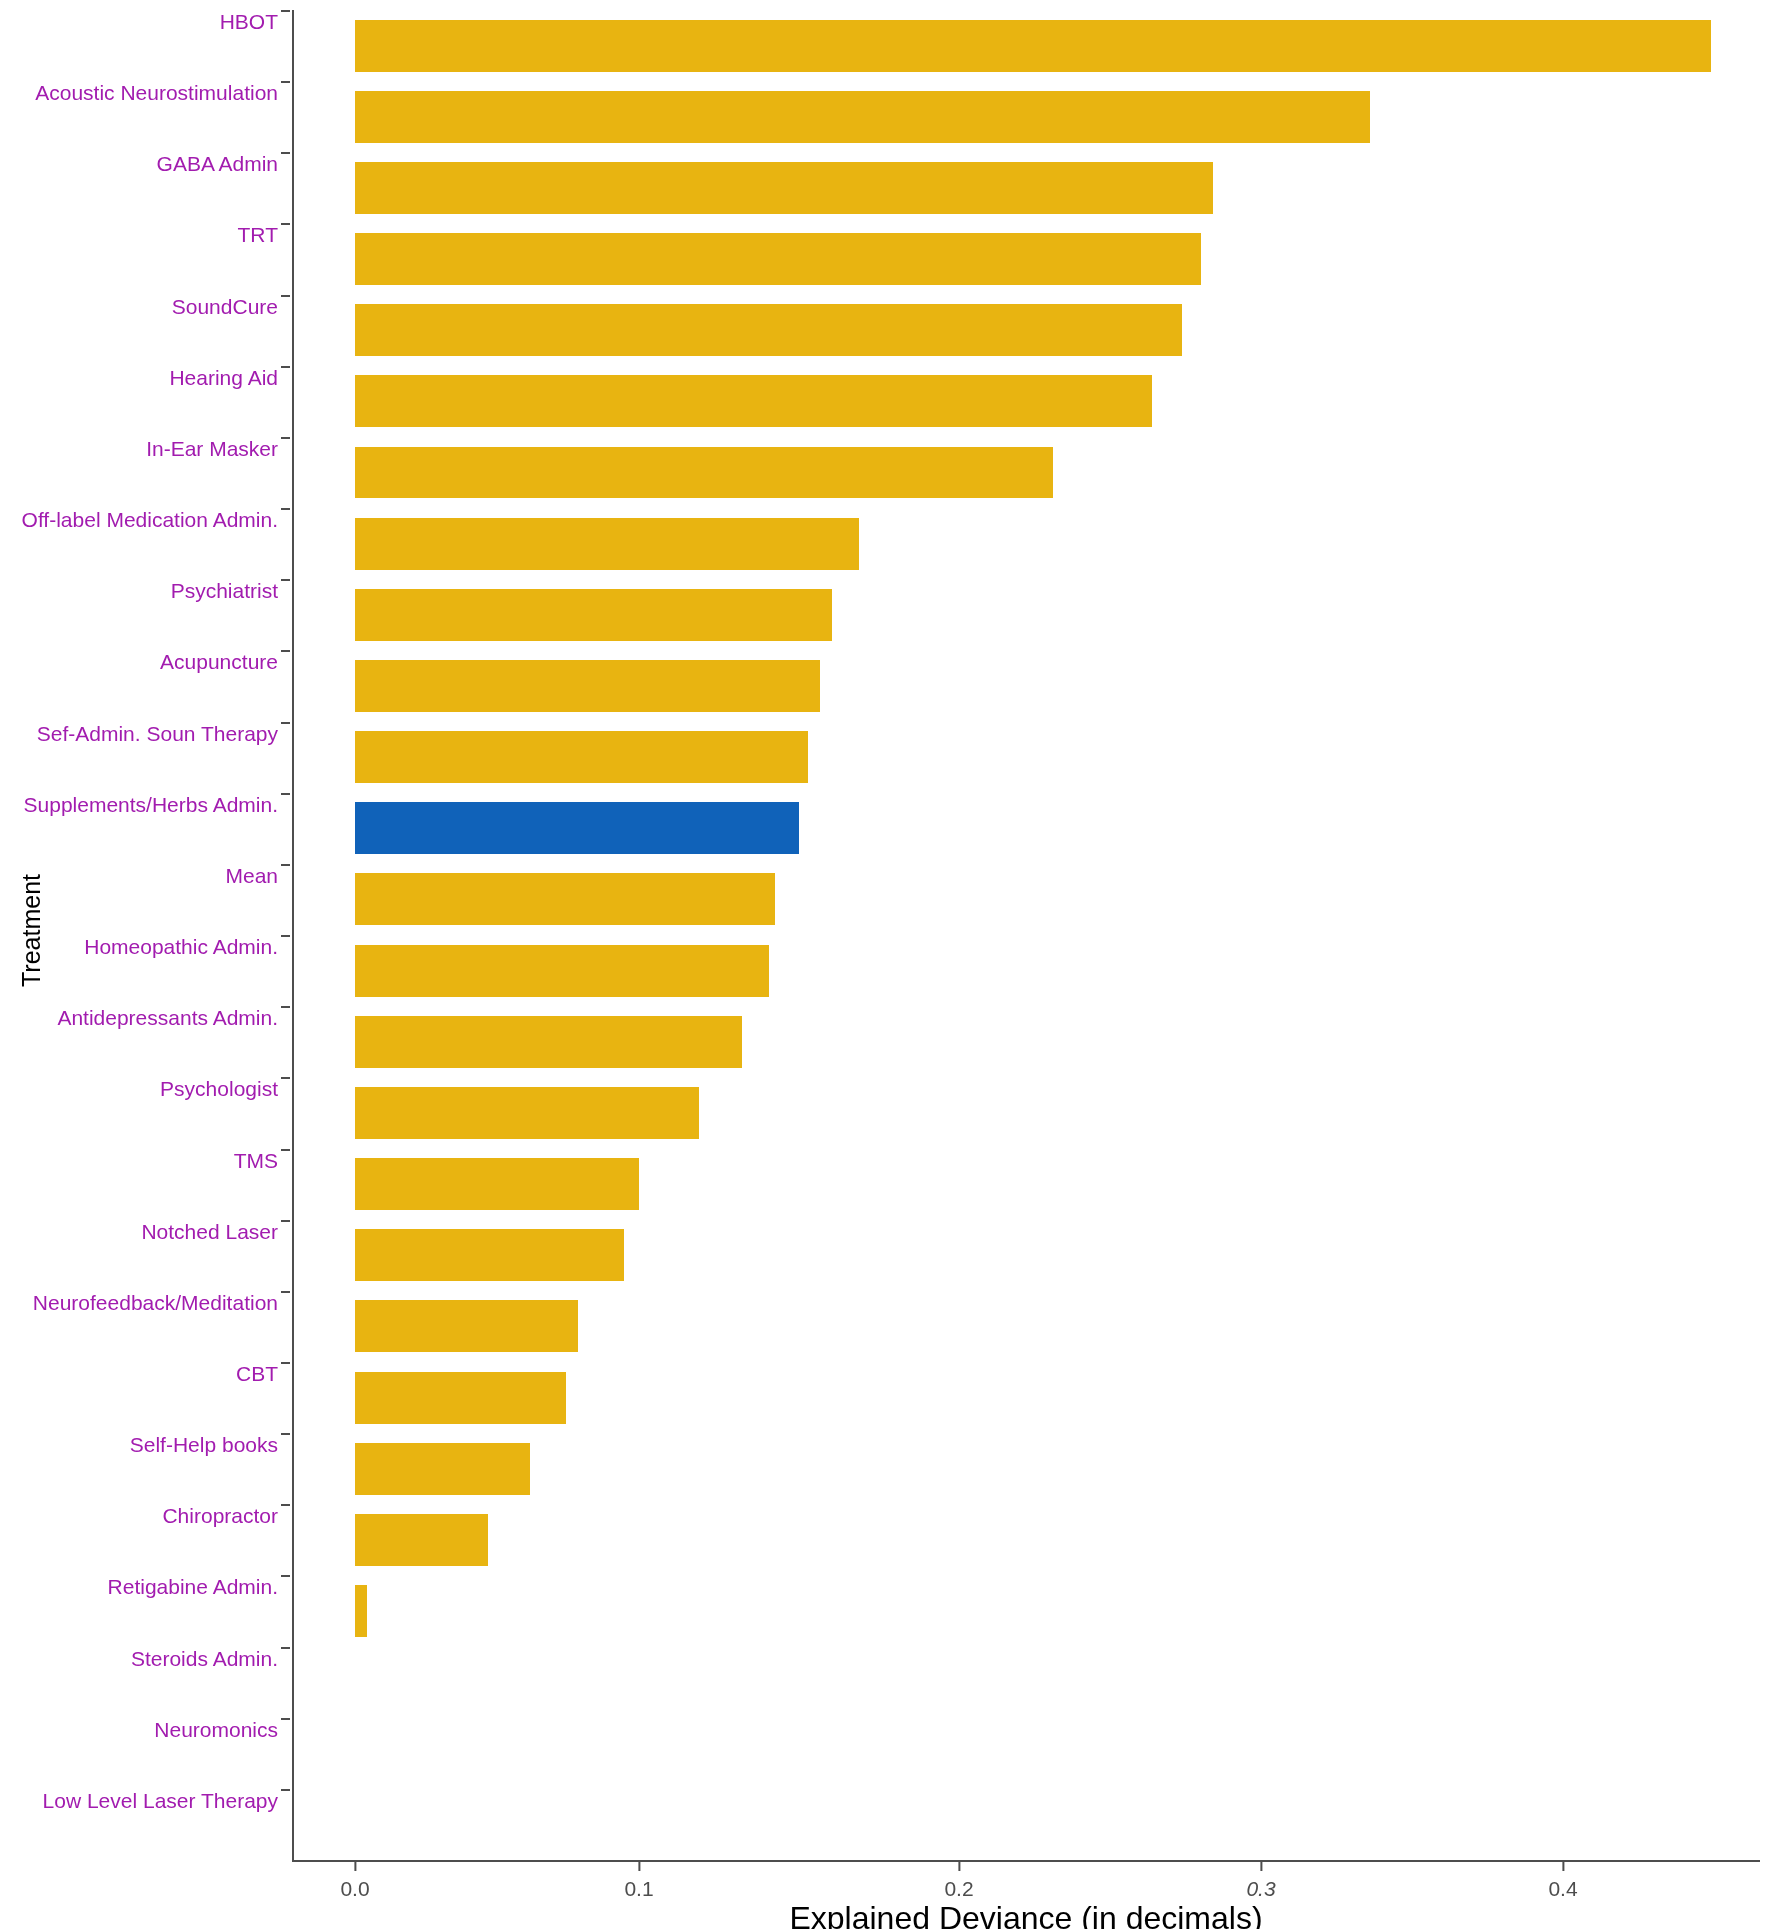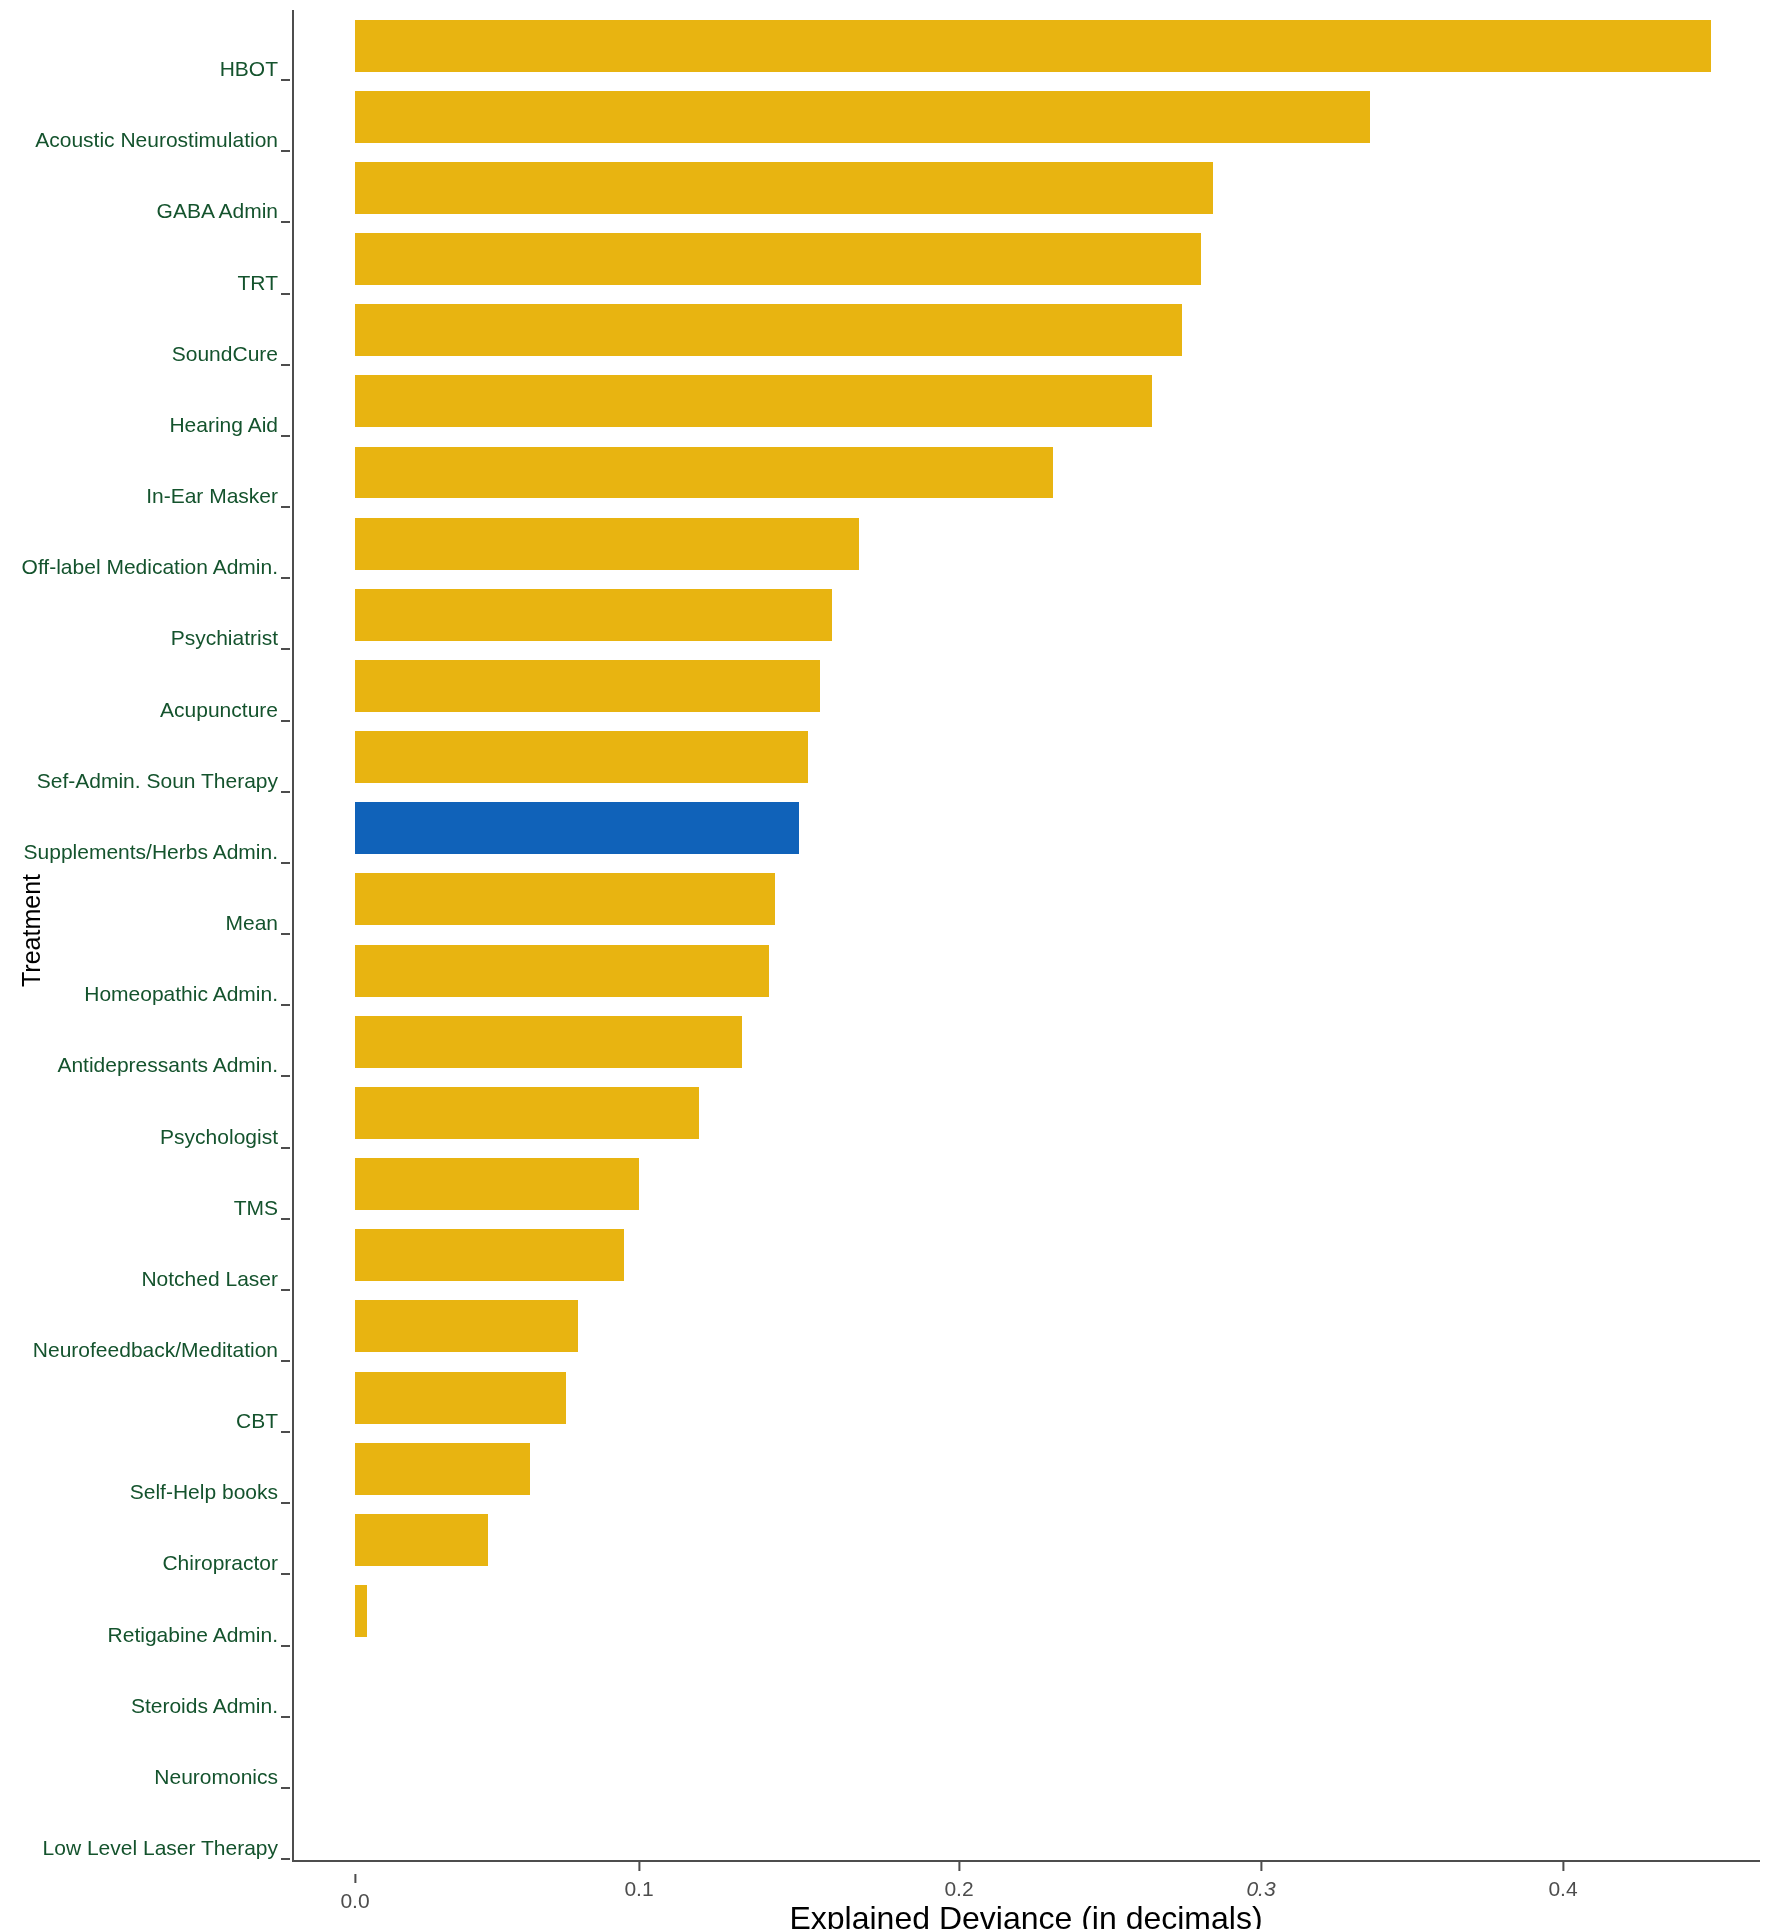--- a/index.html
+++ b/index.html
@@ -101,24 +101,24 @@
     left: 54px;
     top: 10px;
     width: 236px;
     height: 1850px;
     display: flex;
     flex-direction: column;
   }
   .ytick {
     flex: 1 1 0;
     display: flex;
-    align-items: flex-end;
+    align-items: flex-start;
     justify-content: flex-end;
     font-size: 21px;
-    color: #14532d;
+    color: #a21caf;
     white-space: nowrap;
     padding-right: 12px;
     box-sizing: border-box;
   }
   .ytick-mark {
     position: absolute;
     right: 0;
     width: 9px;
     height: 2px;
     background: #4d4d4d;
@@ -350,21 +350,21 @@
         </div>
         <div class="row"></div>
         <div class="row"></div>
         <div class="row"></div>
       </div>
     <div class="axis-line-y"></div>
     <div class="axis-line-x"></div>
   </div>
 
   <div class="xticks" id="xticks">
-      <div class="xtick" style="left: 63px; margin-top: 12px;">
+      <div class="xtick" style="left: 63px;">
         <div class="mark"></div>
         <div class="lbl">0.0</div>
       </div>
       <div class="xtick" style="left: 347px;">
         <div class="mark"></div>
         <div class="lbl">0.1</div>
       </div>
       <div class="xtick" style="left: 667px;">
         <div class="mark"></div>
         <div class="lbl">0.2</div>

